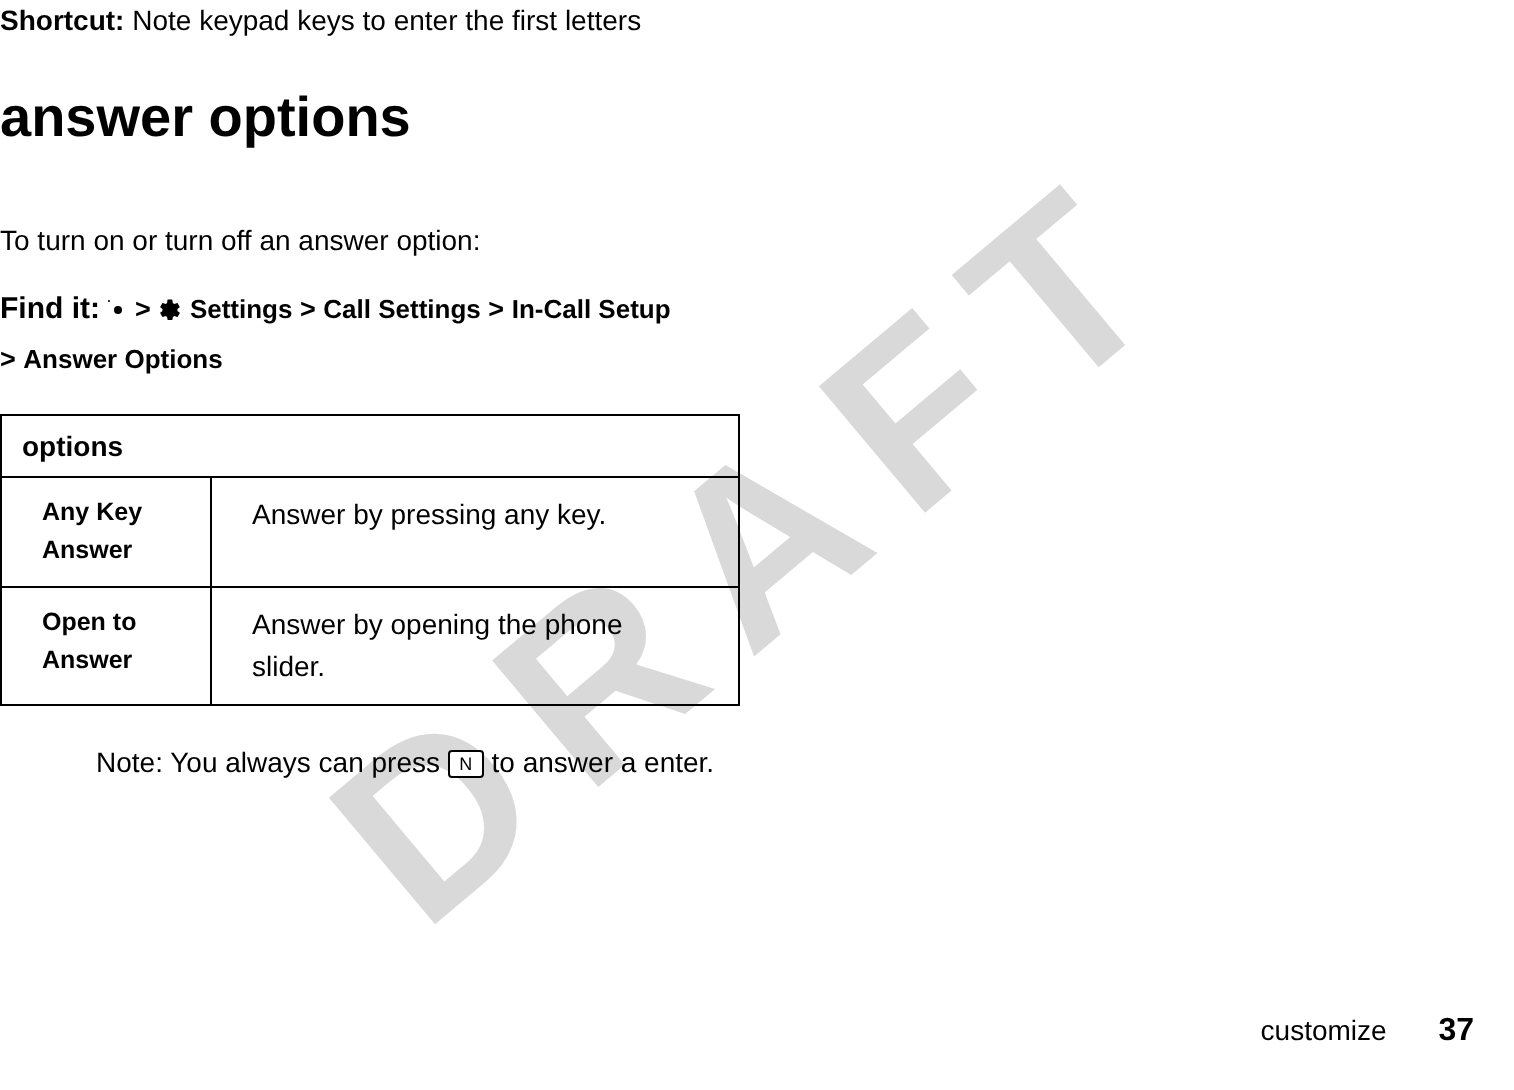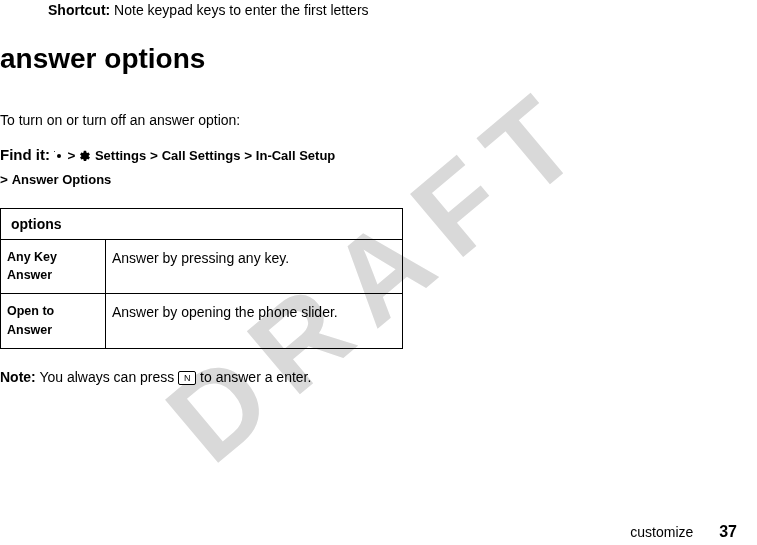--- a/index.html
+++ b/index.html
@@ -34,21 +34,20 @@
       z-index: 1;
       padding: 0 0 0 0;
     }
     .shortcut {
       font-size: 14px;
       margin-bottom: 22px;
       line-height: 1.5;
     }
     .shortcut-label {
       font-weight: bold;
-      margin-left: 48px;
     }
     h2.section-heading {
       font-size: 28px;
       font-weight: 600;
       margin-bottom: 14px;
     }
     .body-text {
       font-size: 14px;
       line-height: 1.5;
       margin-bottom: 10px;
@@ -112,55 +111,56 @@
       width: 18px;
       height: 14px;
       text-align: center;
       line-height: 12px;
       font-size: 9px;
       vertical-align: middle;
       background: #fff;
     }
     .options-table {
       border-collapse: collapse;
-      width: 403px;
+      width: 370px;
       margin-bottom: 18px;
     }
     .options-table th {
       text-align: left;
       font-weight: bold;
       font-size: 14px;
       padding: 7px 10px;
       border: 1.5px solid #000;
       border-bottom: 1.5px solid #000;
     }
     .options-table td {
       border: 1px solid #000;
-      padding: 8px 6px;
+      padding: 8px 20px;
       font-size: 14px;
       vertical-align: top;
       line-height: 1.5;
     }
     .options-table td.opt-name {
       font-family: "Arial Narrow", Arial, sans-serif;
       font-stretch: condensed;
       font-weight: bold;
       font-size: 12.5px;
       width: 105px;
     }
     .note {
       font-size: 14px;
       line-height: 1.5;
     }
     .note-label {
-      font-weight: bold;
+      font-weight: normal;
+      padding-left: 48px;
     }
     .footer {
       position: absolute;
-      bottom: 4px;
+      bottom: 20px;
       right: 20px;
       font-size: 14px;
     }
     .footer .pagenum {
       font-weight: bold;
       font-size: 16px;
       margin-left: 22px;
     }
     .gt {
       font-weight: bold;

